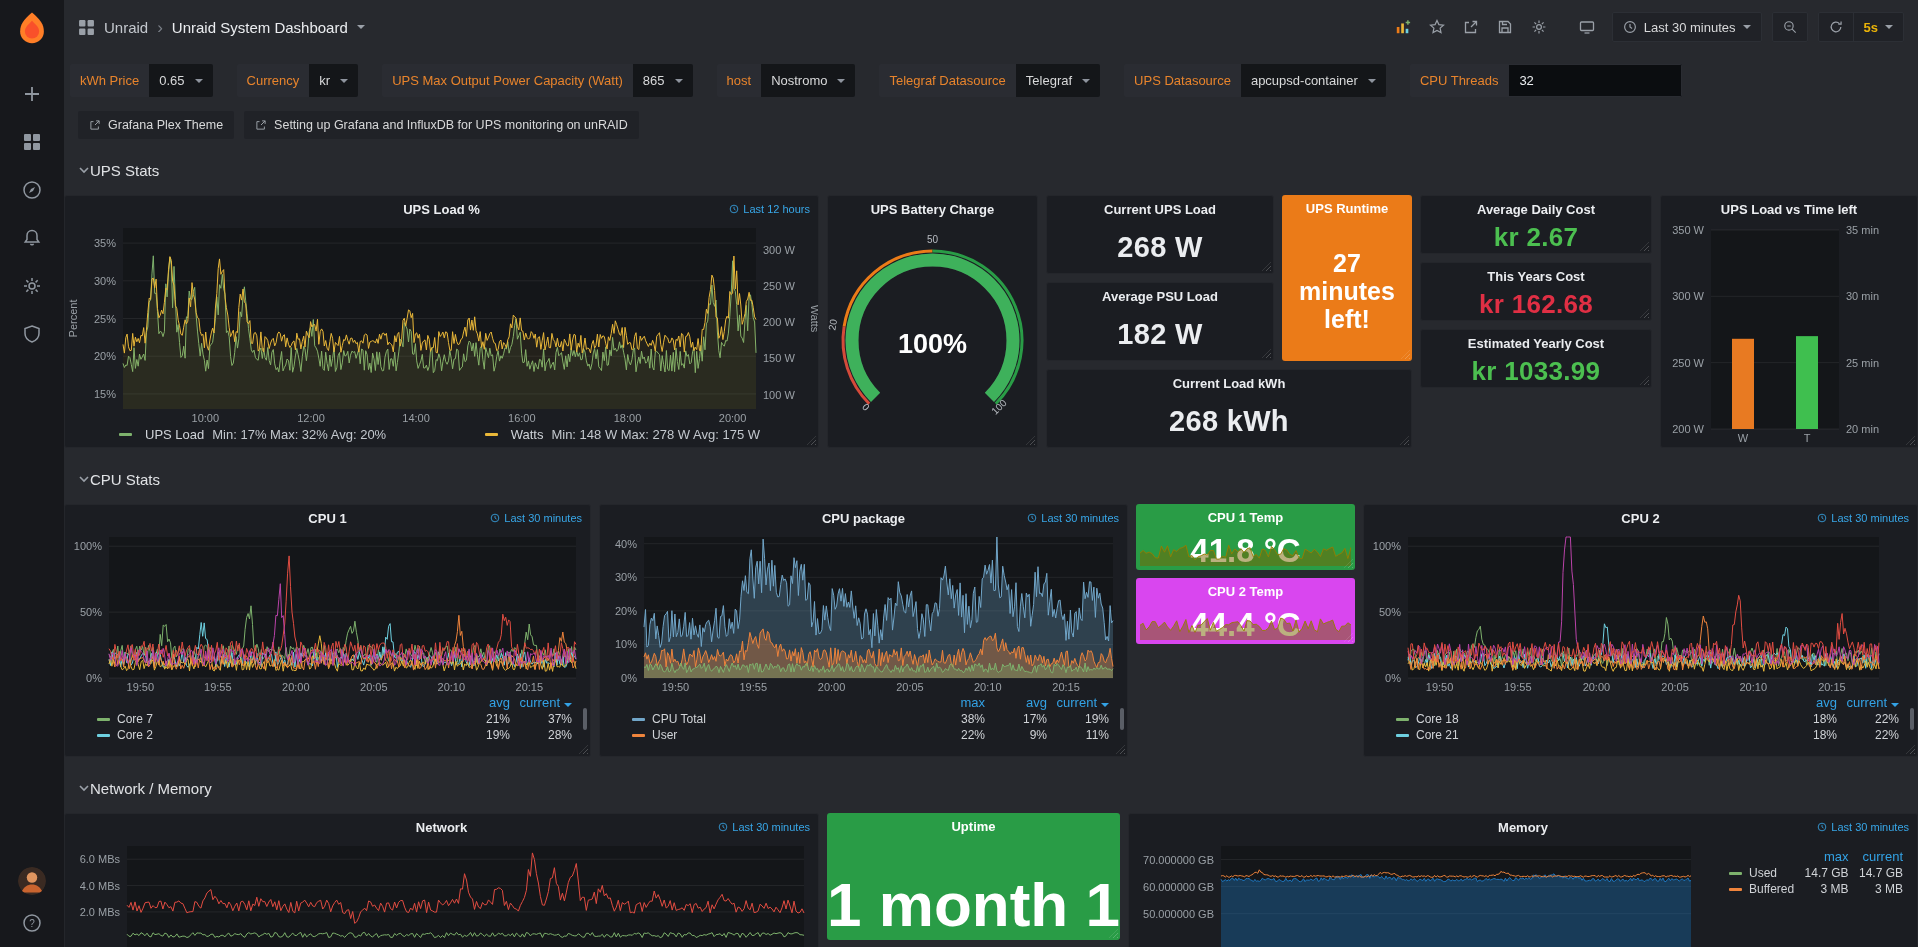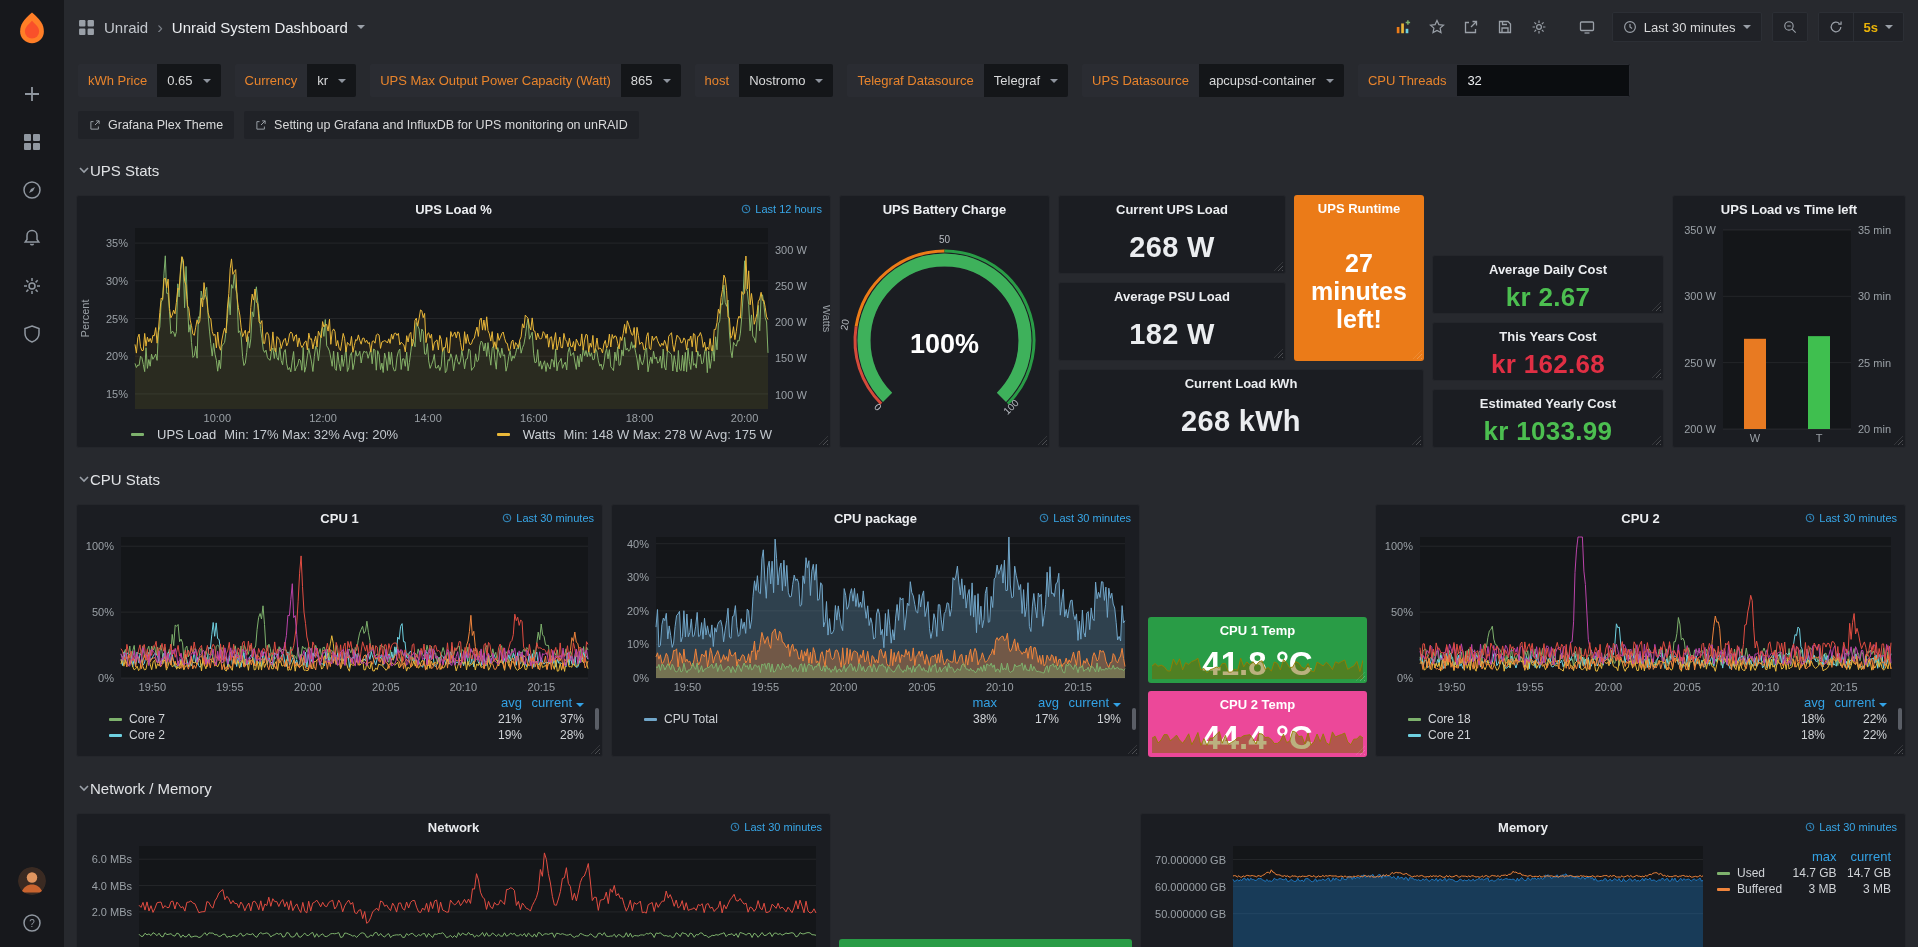--- a/index.html
+++ b/index.html
@@ -32,37 +32,37 @@
   align-items:center;justify-content:center;cursor:pointer;margin-left:4px}
 .icon-btn svg{width:16px;height:16px}
 .nav-box{background:#202227;border:1px solid #2c2f35;border-radius:2px;height:30px;
   display:flex;align-items:center;color:#d8d9da;cursor:pointer;margin-left:10px}
 .nav-box .seg{display:flex;align-items:center;gap:7px;padding:0 10px;height:100%}
 .nav-box .seg+.seg{border-left:1px solid #2c2f35}
 .nav-box svg{width:14px;height:14px;color:#9aa0a8}
 .refresh-int{color:#eab308;font-weight:700}
 
 
-.submenu{display:flex;flex-wrap:wrap;gap:14px;padding:10px 14px 0}
+.submenu{display:flex;flex-wrap:wrap;gap:24px;padding:10px 6px 0}
 .var{display:flex;height:33px;border-radius:2px;overflow:hidden}
 .var-l{background:#2a2c32;color:#e8842c;display:flex;align-items:center;padding:0 10px;white-space:nowrap}
 .var-v{background:#141619;color:#d8d9da;display:flex;align-items:center;gap:10px;padding:0 10px;cursor:pointer;white-space:nowrap}
 .var-v .caret{border-top-color:#8e949e}
 .var-input{background:#0b0d10;border:1px solid #2a2c32;color:#ebedf0;width:174px;padding:0 10px;
   font-size:13px;font-family:inherit;outline:none}
 .links{display:flex;gap:10px;padding:14px 14px 0}
 .dash-link{display:flex;align-items:center;gap:7px;background:#202227;height:28px;padding:0 11px;
   font-size:12.5px;color:#d8d9da;border-radius:2px;cursor:pointer}
 .dash-link svg{width:12px;height:12px;color:#9aa0a8}
 
 
 .row-head{display:flex;align-items:center;gap:0;margin:16px 14px 0;height:30px;font-size:15px;
   color:#e0e2e5;cursor:pointer}
 .row-head svg{width:12px;height:12px;color:#9aa0a8}
-.prow{display:flex;gap:8px;padding:10px 12px 0;height:263px;align-items:flex-end}
+.prow{display:flex;gap:8px;padding:10px 0 0;height:263px;align-items:flex-start}
 .panel{position:relative;background:#1b1d22;border:1px solid #24262b;border-radius:3px;
   display:flex;flex-direction:column;overflow:hidden}
 .panel::after{content:"";position:absolute;right:2px;bottom:2px;width:9px;height:9px;
   clip-path:polygon(100% 0,0 100%,100% 100%);
   background:repeating-linear-gradient(-45deg,rgba(255,255,255,0.22) 0 1px,transparent 1px 3px)}
 .p-hdr{height:26px;flex:none;display:flex;align-items:center;justify-content:center;position:relative}
 .p-title{font-size:13px;font-weight:700;color:#ebedf0;cursor:pointer;white-space:nowrap}
 .time-label{position:absolute;right:8px;top:7px;display:flex;align-items:center;gap:4px;
   color:#38a7e8;font-size:11px;white-space:nowrap}
 .time-label svg{width:10px;height:10px}
@@ -618,20 +618,26 @@
                   <th>max</th>
                   <th>avg</th>
                   <th>current<span class="sc"></span></th>
                 </tr>
                 <tr>
                   <td class="name"><span class="dash" style="background: rgb(113, 166, 201);"></span>CPU Total</td>
                   <td>38%</td>
                   <td>17%</td>
                   <td>19%</td>
                 </tr>
+                <tr>
+                  <td class="name"><span class="dash" style="background: rgb(239, 132, 60);"></span>User</td>
+                  <td>22%</td>
+                  <td>9%</td>
+                  <td>11%</td>
+                </tr>
               </tbody>
             </table>
             <div class="sb"></div>
           </div>
       </div>
     </div>
 
     <div class="pcol" style="width:219px">
       <div class="panel flat" style="background: rgb(41, 156, 70);">
         <div class="p-hdr">
@@ -640,21 +646,21 @@
         <div class="p-body">
           <div class="temp-val">41.8 °C</div>
           <div class="spark">
               <svg width="211" height="30">
                 <path d="M0.0 17.1L3.1 14.5L6.1 17.3L9.2 16.1L12.2 17.7L15.3 21.8L18.3 22.1L21.4 10.0L24.5 16.2L27.5 9.8L30.6 20.9L33.6 13.7L36.7 15.5L39.8 12.4L42.8 11.5L45.9 9.3L48.9 20.8L52.0 19.5L55.0 23.8L58.1 20.8L61.2 19.7L64.2 18.1L67.3 19.1L70.3 14.5L73.4 14.4L76.4 23.1L79.5 23.1L82.6 20.0L85.6 21.6L88.7 9.2L91.7 17.9L94.8 12.9L97.9 15.8L100.9 12.6L104.0 16.5L107.0 12.8L110.1 11.8L113.1 20.5L116.2 18.4L119.3 22.2L122.3 13.0L125.4 14.4L128.4 20.9L131.5 10.5L134.6 13.6L137.6 18.7L140.7 18.1L143.7 12.6L146.8 14.1L149.8 18.4L152.9 19.6L156.0 14.5L159.0 21.9L162.1 22.8L165.1 13.1L168.2 15.0L171.2 17.0L174.3 13.2L177.4 16.1L180.4 20.6L183.5 12.8L186.5 14.3L189.6 12.5L192.7 11.0L195.7 20.4L198.8 18.5L201.8 17.0L204.9 12.4L207.9 22.6L211.0 11.2L211 30L0 30Z" fill="rgba(120,100,0,0.5)" stroke="none"></path>
                 <path d="M0.0 17.1L3.1 14.5L6.1 17.3L9.2 16.1L12.2 17.7L15.3 21.8L18.3 22.1L21.4 10.0L24.5 16.2L27.5 9.8L30.6 20.9L33.6 13.7L36.7 15.5L39.8 12.4L42.8 11.5L45.9 9.3L48.9 20.8L52.0 19.5L55.0 23.8L58.1 20.8L61.2 19.7L64.2 18.1L67.3 19.1L70.3 14.5L73.4 14.4L76.4 23.1L79.5 23.1L82.6 20.0L85.6 21.6L88.7 9.2L91.7 17.9L94.8 12.9L97.9 15.8L100.9 12.6L104.0 16.5L107.0 12.8L110.1 11.8L113.1 20.5L116.2 18.4L119.3 22.2L122.3 13.0L125.4 14.4L128.4 20.9L131.5 10.5L134.6 13.6L137.6 18.7L140.7 18.1L143.7 12.6L146.8 14.1L149.8 18.4L152.9 19.6L156.0 14.5L159.0 21.9L162.1 22.8L165.1 13.1L168.2 15.0L171.2 17.0L174.3 13.2L177.4 16.1L180.4 20.6L183.5 12.8L186.5 14.3L189.6 12.5L192.7 11.0L195.7 20.4L198.8 18.5L201.8 17.0L204.9 12.4L207.9 22.6L211.0 11.2" fill="none" stroke="rgba(150,125,0,0.9)" stroke-width="1"></path>
               </svg>
             </div>
         </div>
       </div>
-      <div class="panel flat" style="background: #ec4899;">
+      <div class="panel flat" style="background: #d946ef;">
         <div class="p-hdr">
             <span class="p-title">CPU 2 Temp</span>
           </div>
         <div class="p-body">
           <div class="temp-val">44.4 °C</div>
           <div class="spark">
               <svg width="211" height="30">
                 <path d="M0.0 15.2L3.1 13.3L6.1 20.0L9.2 16.8L12.2 11.5L15.3 11.7L18.3 17.7L21.4 15.3L24.5 12.1L27.5 16.9L30.6 20.3L33.6 16.2L36.7 10.8L39.8 21.6L42.8 16.3L45.9 9.5L48.9 22.4L52.0 15.5L55.0 22.4L58.1 15.1L61.2 15.0L64.2 11.5L67.3 8.5L70.3 20.2L73.4 12.4L76.4 21.3L79.5 19.4L82.6 17.5L85.6 14.7L88.7 14.7L91.7 12.7L94.8 12.2L97.9 11.7L100.9 15.7L104.0 21.0L107.0 10.6L110.1 11.0L113.1 14.6L116.2 14.2L119.3 16.5L122.3 20.5L125.4 20.4L128.4 18.1L131.5 11.1L134.6 19.5L137.6 18.3L140.7 8.1L143.7 9.2L146.8 13.6L149.8 13.0L152.9 21.0L156.0 9.9L159.0 22.2L162.1 18.5L165.1 11.0L168.2 18.6L171.2 10.8L174.3 19.7L177.4 21.8L180.4 8.9L183.5 14.0L186.5 12.5L189.6 11.5L192.7 10.1L195.7 19.0L198.8 21.7L201.8 16.2L204.9 16.0L207.9 12.8L211.0 14.9L211 30L0 30Z" fill="rgba(120,100,0,0.5)" stroke="none"></path>
                 <path d="M0.0 15.2L3.1 13.3L6.1 20.0L9.2 16.8L12.2 11.5L15.3 11.7L18.3 17.7L21.4 15.3L24.5 12.1L27.5 16.9L30.6 20.3L33.6 16.2L36.7 10.8L39.8 21.6L42.8 16.3L45.9 9.5L48.9 22.4L52.0 15.5L55.0 22.4L58.1 15.1L61.2 15.0L64.2 11.5L67.3 8.5L70.3 20.2L73.4 12.4L76.4 21.3L79.5 19.4L82.6 17.5L85.6 14.7L88.7 14.7L91.7 12.7L94.8 12.2L97.9 11.7L100.9 15.7L104.0 21.0L107.0 10.6L110.1 11.0L113.1 14.6L116.2 14.2L119.3 16.5L122.3 20.5L125.4 20.4L128.4 18.1L131.5 11.1L134.6 19.5L137.6 18.3L140.7 8.1L143.7 9.2L146.8 13.6L149.8 13.0L152.9 21.0L156.0 9.9L159.0 22.2L162.1 18.5L165.1 11.0L168.2 18.6L171.2 10.8L174.3 19.7L177.4 21.8L180.4 8.9L183.5 14.0L186.5 12.5L189.6 11.5L192.7 10.1L195.7 19.0L198.8 21.7L201.8 16.2L204.9 16.0L207.9 12.8L211.0 14.9" fill="none" stroke="rgba(150,125,0,0.9)" stroke-width="1"></path>
               </svg>

